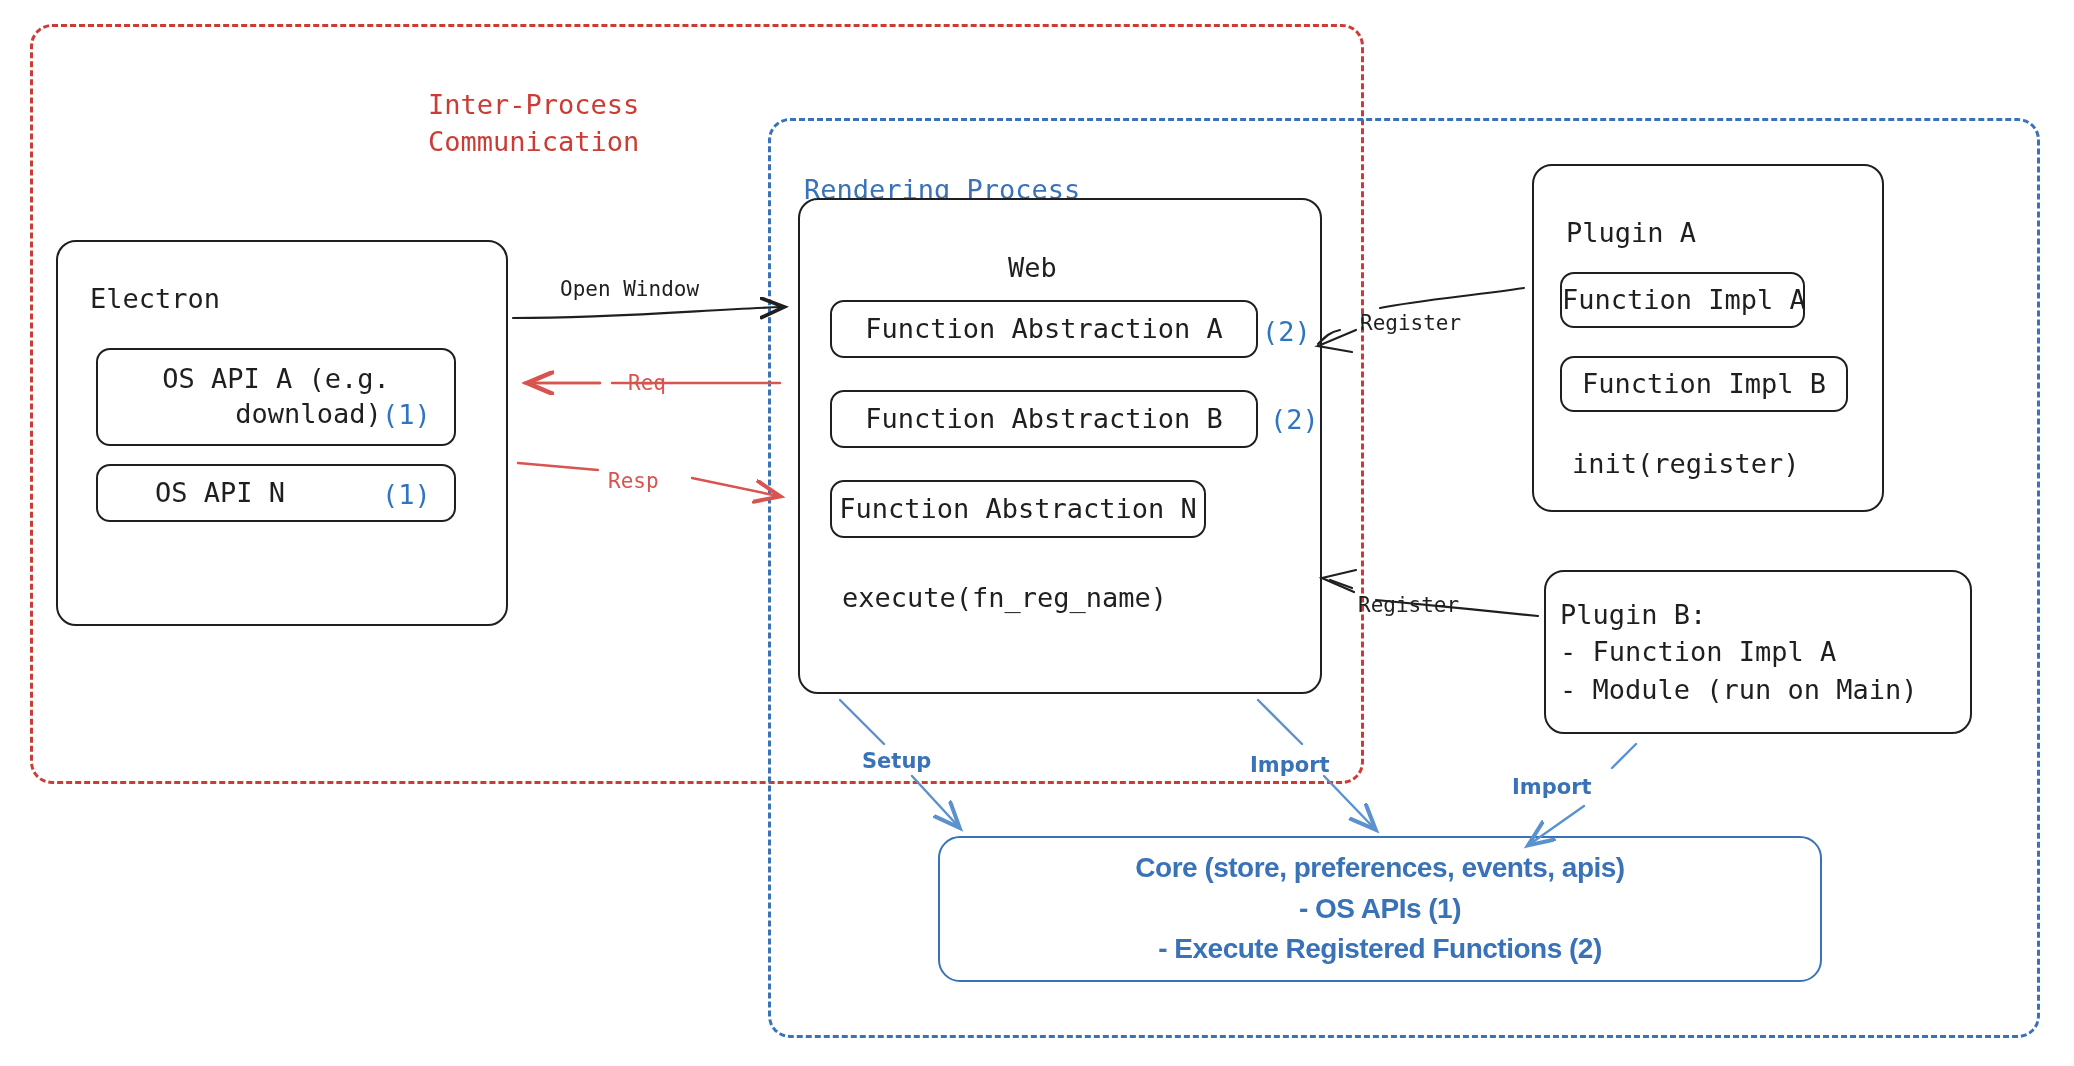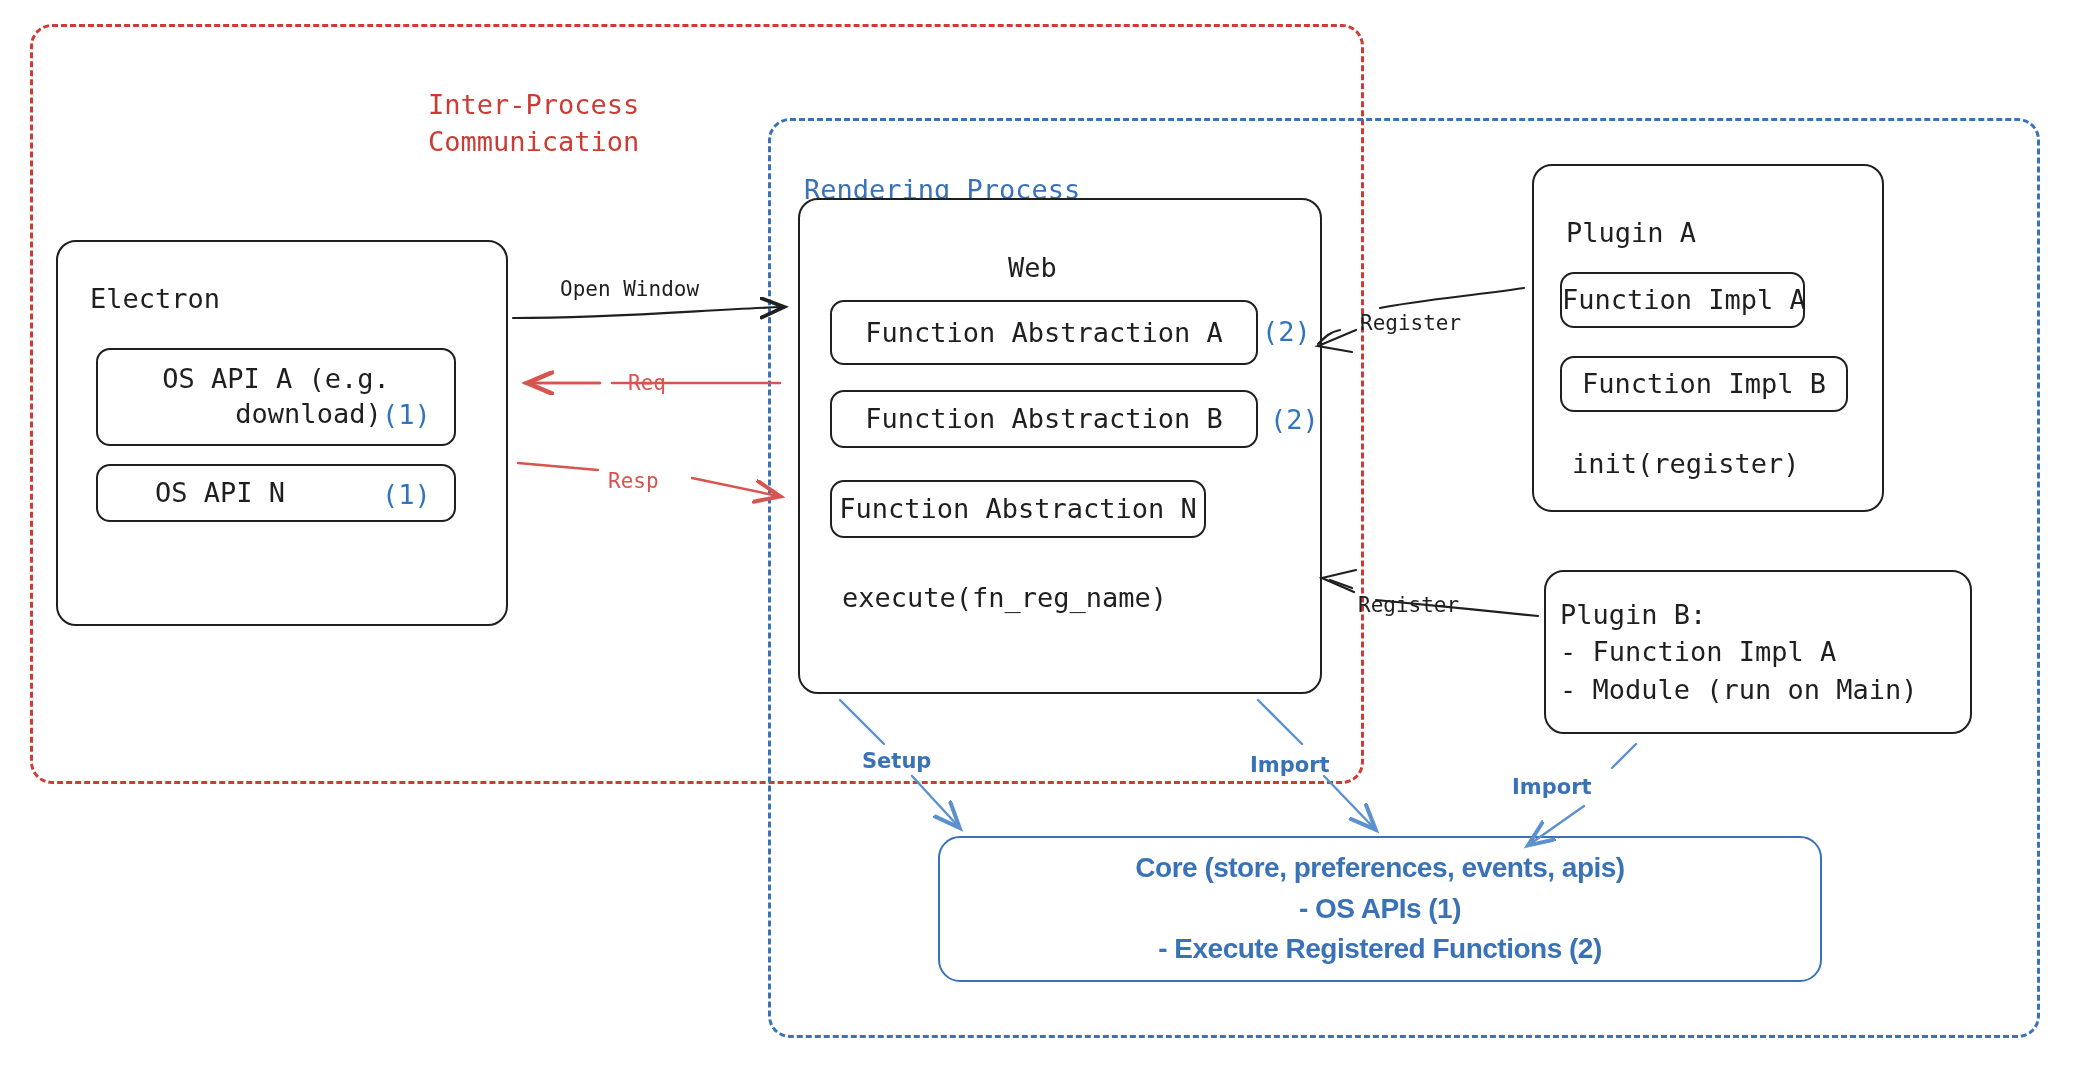--- a/index.html
+++ b/index.html
@@ -142,21 +142,21 @@
 
   <div class="box inner" style="left:96px; top:464px; width:360px; height:58px;">
     <div class="inner-text" style="padding-right:112px;">OS API N</div>
   </div>
   <div class="marker" style="left:382px; top:479px;">(1)</div>
 
   <div class="box" style="left:798px; top:198px; width:524px; height:496px;"></div>
 
   <div class="box-title" style="left:1008px; top:250px;">Web</div>
 
-  <div class="box inner" style="left:830px; top:300px; width:428px; height:65px;">
+  <div class="box inner" style="left:830px; top:300px; width:428px; height:58px;">
     <div class="inner-text">Function Abstraction A</div>
   </div>
   <div class="marker" style="left:1262px; top:316px;">(2)</div>
 
   <div class="box inner" style="left:830px; top:390px; width:428px; height:58px;text-decoration:underline;">
     <div class="inner-text">Function Abstraction B</div>
   </div>
   <div class="marker" style="left:1270px; top:404px;">(2)</div>
 
   <div class="box inner" style="left:830px; top:480px; width:376px; height:58px;">

